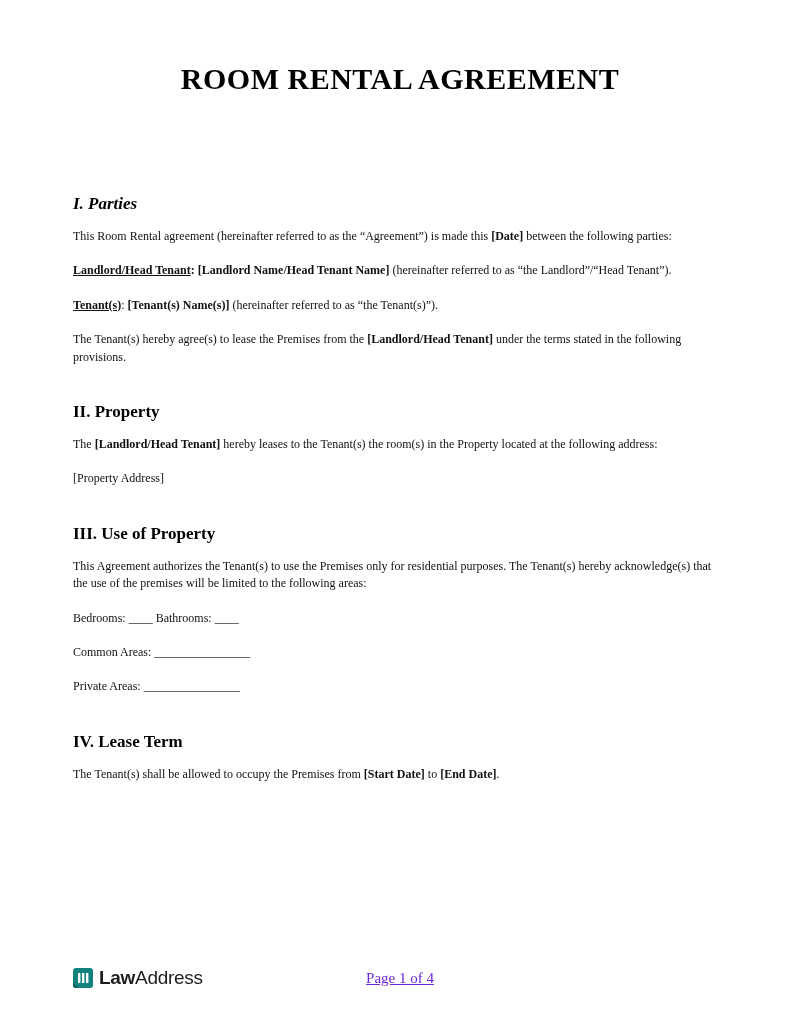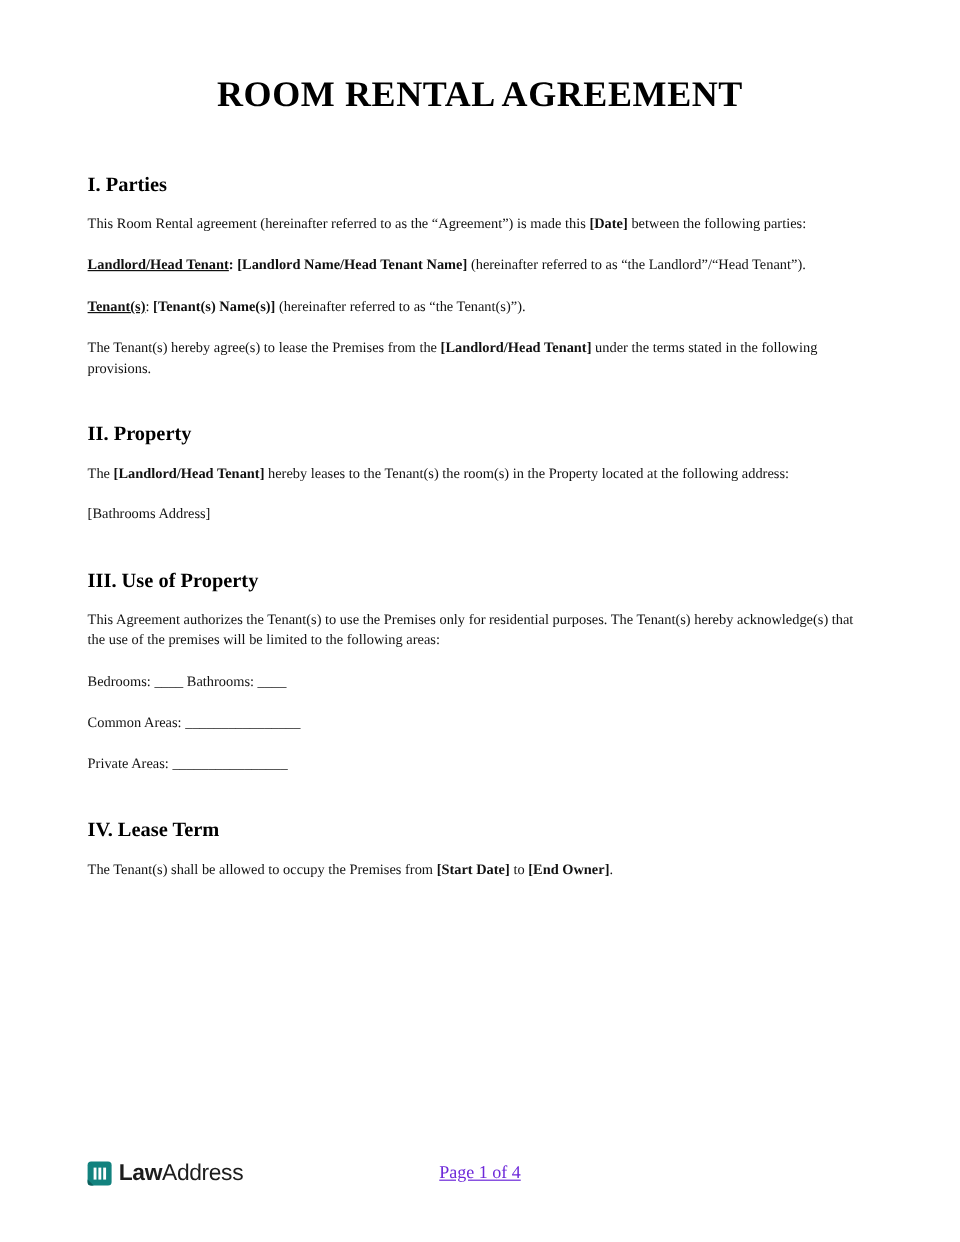--- a/index.html
+++ b/index.html
@@ -27,21 +27,22 @@
     margin: 12px 0 0 0;
     color: #000000;
   }
   section.doc-section h2 {
     font-size: 17px;
     font-weight: bold;
     color: #000000;
     margin: 36px 0 6px 0;
   }
   section.doc-section:first-of-type h2 {
-    margin-top: 48px;
+    margin-top: 98px;
+    font-style: italic;
   }
   section.doc-section p {
     font-size: 12px;
     line-height: 1.45;
     margin: 14px 0 17px 0;
     color: #111111;
   }
   section.doc-section p span.b { font-weight: bold; }
   section.doc-section p span.u { text-decoration: underline; }
   .footer {
@@ -87,34 +88,34 @@
     <h2>I. Parties</h2>
     <p><span>This Room Rental agreement (hereinafter referred to as the “Agreement”) is made this </span><span class="b">[Date]</span><span> between the following parties:</span></p>
     <p><span class="b u">Landlord/Head Tenant</span><span class="b">: </span><span class="b">[Landlord Name/Head Tenant Name]</span><span> (hereinafter referred to as “the Landlord”/“Head Tenant”).</span></p>
     <p><span class="b u">Tenant(s)</span><span>: </span><span class="b">[Tenant(s) Name(s)]</span><span> (hereinafter referred to as “the Tenant(s)”).</span></p>
     <p><span>The Tenant(s) hereby agree(s) to lease the Premises from the </span><span class="b">[Landlord/Head Tenant]</span><span> under the terms stated in the following provisions.</span></p>
   </section>
 
   <section class="doc-section">
     <h2>II. Property</h2>
     <p><span>The </span><span class="b">[Landlord/Head Tenant]</span><span> hereby leases to the Tenant(s) the room(s) in the Property located at the following address:</span></p>
-    <p><span>[Bathrooms Address]</span></p>
+    <p><span>[Property Address]</span></p>
   </section>
 
   <section class="doc-section">
     <h2>III. Use of Property</h2>
     <p><span>This Agreement authorizes the Tenant(s) to use the Premises only for residential purposes. The Tenant(s) hereby acknowledge(s) that the use of the premises will be limited to the following areas:</span></p>
     <p><span>Bedrooms: ____ Bathrooms: ____</span></p>
     <p><span>Common Areas: ________________</span></p>
     <p><span>Private Areas: ________________</span></p>
   </section>
 
   <section class="doc-section">
     <h2>IV. Lease Term</h2>
-    <p><span>The Tenant(s) shall be allowed to occupy the Premises from </span><span class="b">[Start Date]</span><span> to </span><span class="b">[End Owner]</span><span>.</span></p>
+    <p><span>The Tenant(s) shall be allowed to occupy the Premises from </span><span class="b">[Start Date]</span><span> to </span><span class="b">[End Date]</span><span>.</span></p>
   </section>
 
   <footer class="footer">
     <div class="brand">
       <svg width="22" height="22" viewBox="0 0 22 22" aria-hidden="true">
         <rect x="1" y="1" width="20" height="20" rx="3" fill="#12827e"></rect>
         <rect x="6" y="6" width="2.4" height="10" fill="#ffffff"></rect>
         <rect x="10" y="6" width="2.4" height="10" fill="#ffffff"></rect>
         <rect x="14" y="6" width="2.4" height="10" fill="#ffffff"></rect>
         <path d="M1 16 L6 21 H4 A3 3 0 0 1 1 18 Z" fill="#0c5f5c"></path>

